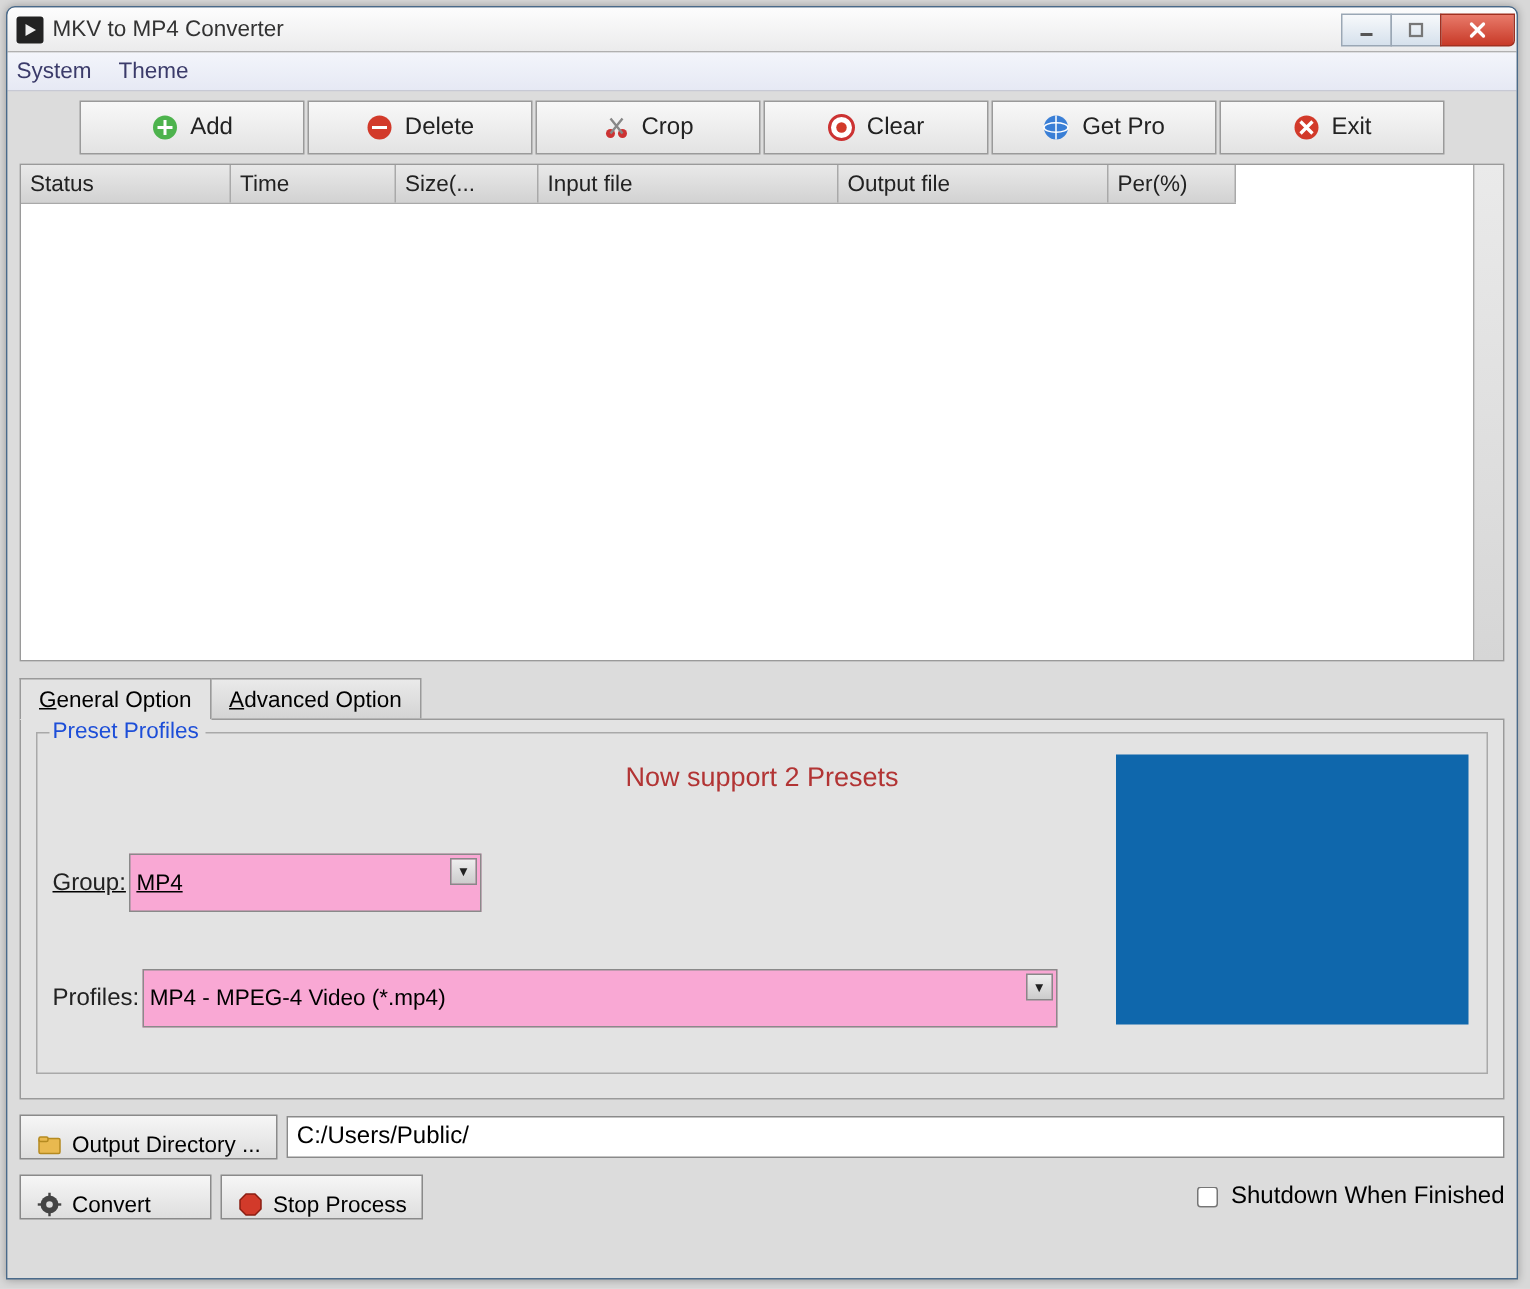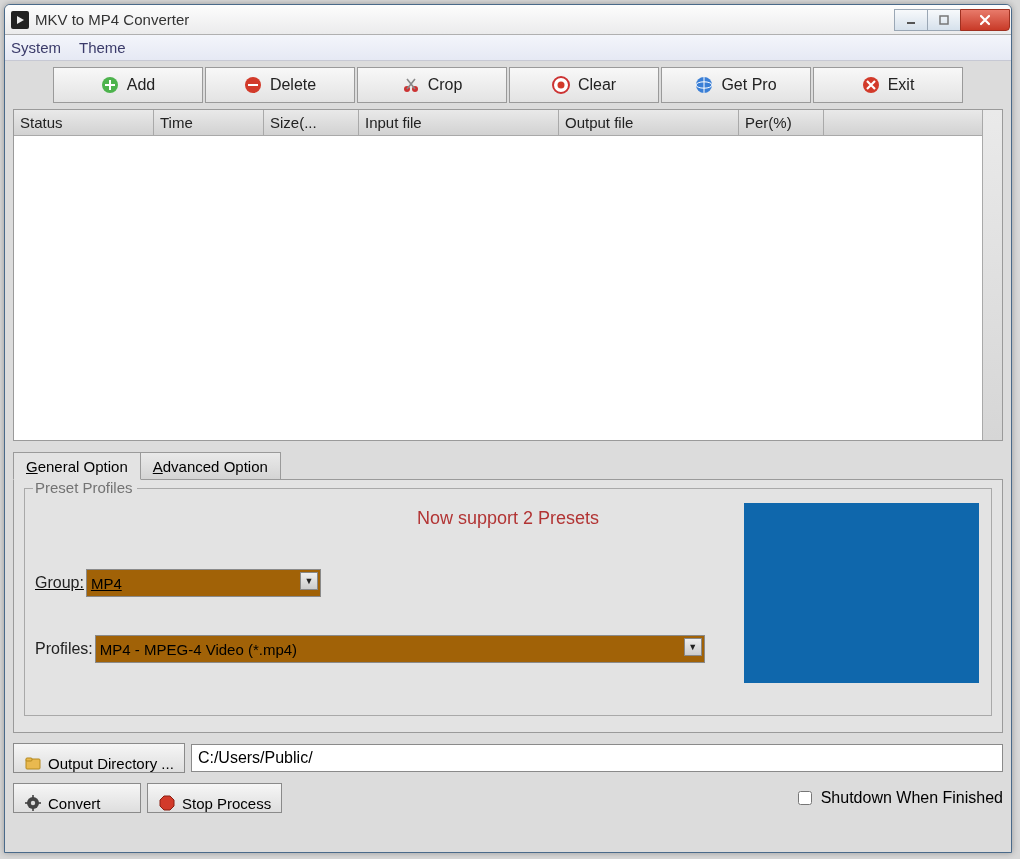--- a/index.html
+++ b/index.html
@@ -93,21 +93,21 @@
     margin-bottom:10px;
   }
   .table-head {
     display:flex;
     height:26px;
     background:linear-gradient(#e9e9e9,#d2d2d2);
     border-bottom:1px solid #a9a9a9;
     font-size:15px;
     color:#222;
   }
-  .main-col{flex:1;display:flex;flex-direction:column;}
+  .main-col{flex:1;display:flex;flex-direction:row;}
   .th {
     border-right:1px solid #a9a9a9;
     padding:2px 6px;
     display:flex;align-items:center;
     overflow:hidden; white-space:nowrap;
   }
   .th.status{width:140px;}
   .th.time{width:110px;}
   .th.size{width:95px;}
   .th.input{width:200px;}
@@ -142,33 +142,33 @@
   }
   .fieldset{
     border:1px solid #a9a9a9;
     padding:6px 10px 14px 10px;
     height:228px;
     position:relative;
   }
   .legend{
     position:relative; top:-16px; left:-2px;
     background:#e3e3e3; padding:0 4px 0 2px;
-    font-size:15px;color:#737373;
+    font-size:15px;color:#1d4ed8;
     display:inline-block;
   }
   .preset-msg{
     text-align:center;color:#b23434;font-size:18px;
     margin-top:-4px;
   }
   .row{display:flex;align-items:center;margin-top:28px;}
   .row label{font-size:16px;color:#222;margin-right:2px;}
   .combo{
     border:1px solid #8a8a8a;
-    background:#a16207;
-    height:28px;
+    background:#f9a8d4;
+    height:39px;
     display:flex;align-items:center;
     padding:4px 4px;
     font-size:15px;
     position:relative;
   }
   .combo .caret{
     position:absolute; right:2px; top:2px;
     width:18px;height:18px;
     background:linear-gradient(#eee,#ccc);
     border:1px solid #888;

